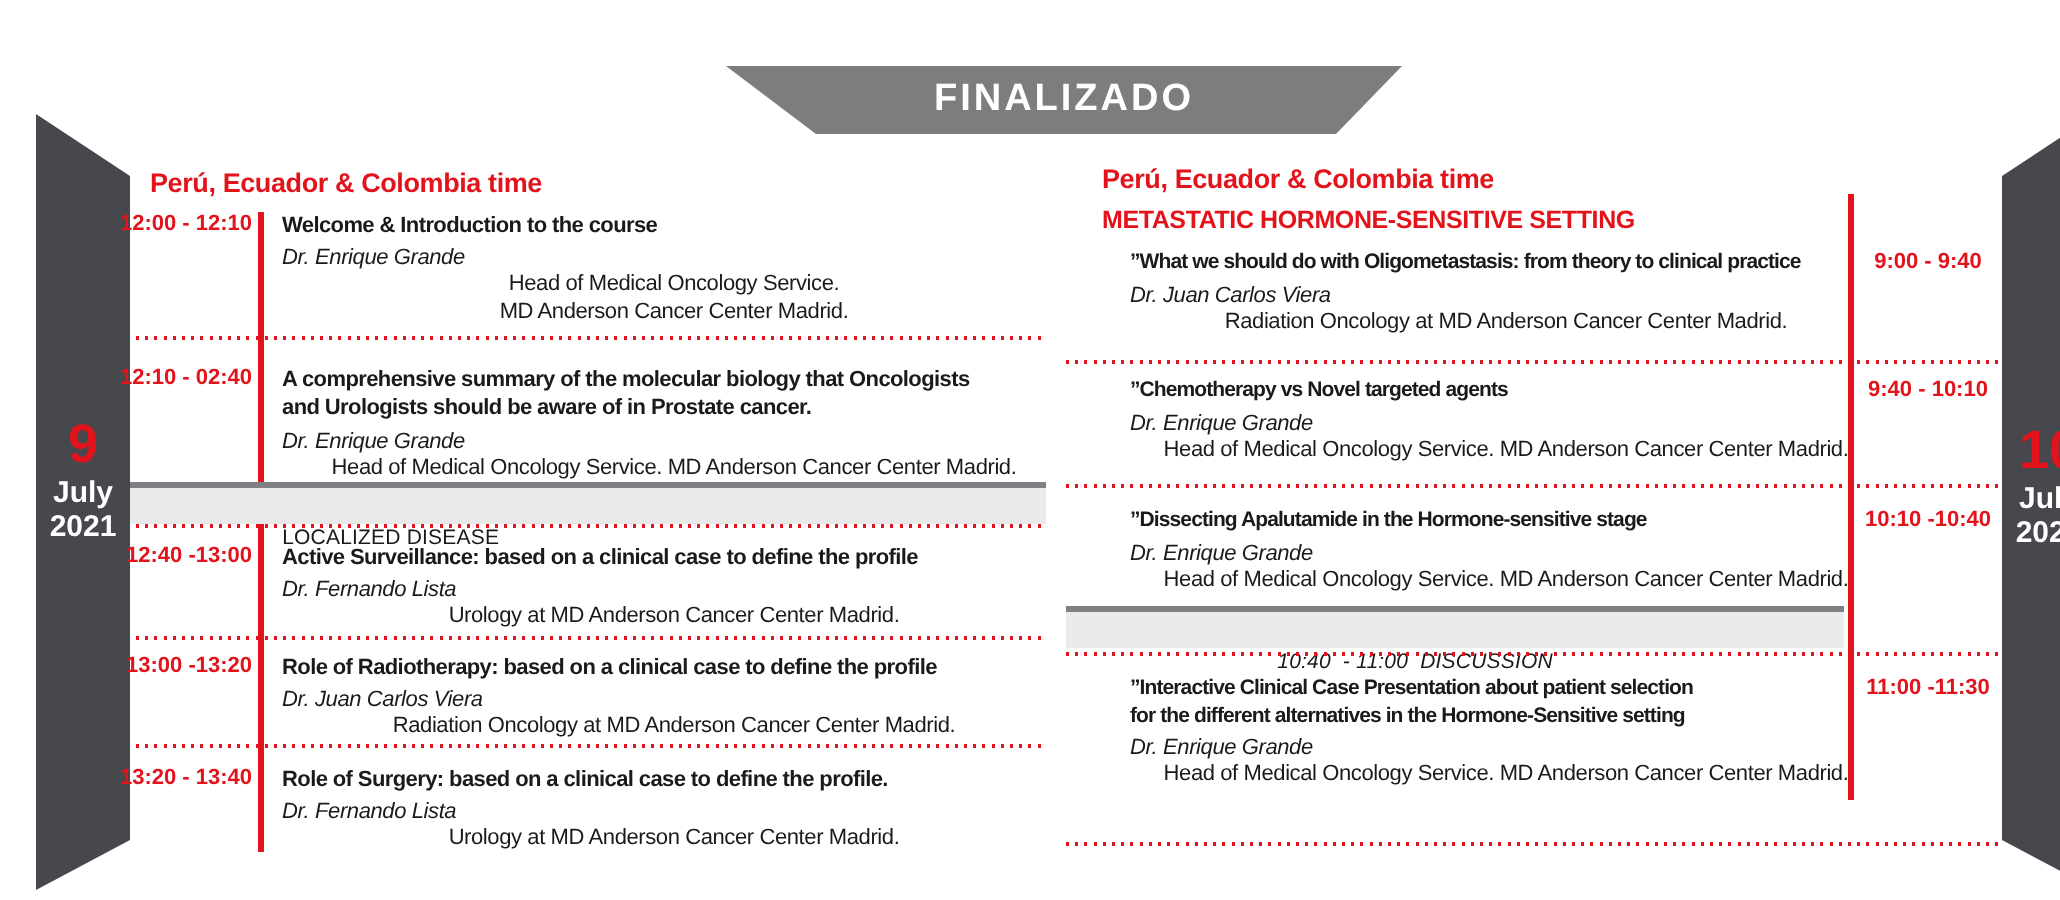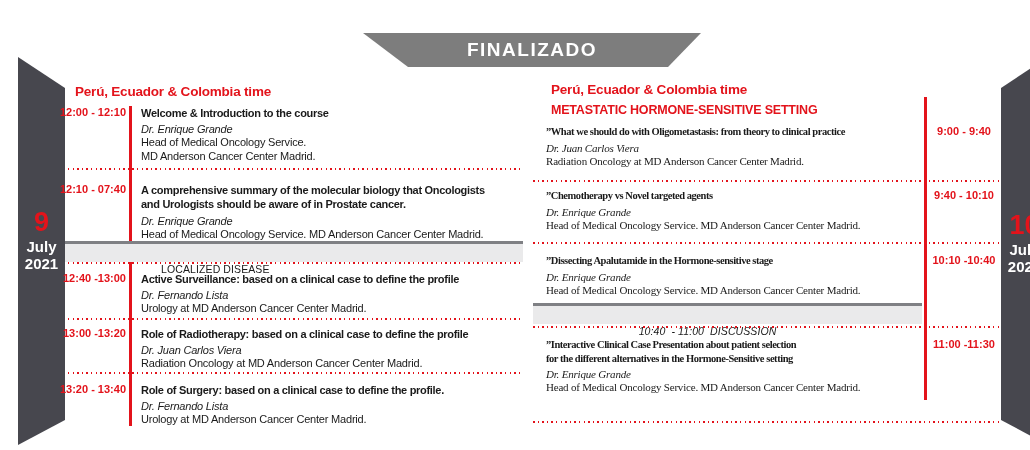--- a/index.html
+++ b/index.html
@@ -42,32 +42,32 @@
     position:absolute; height:2px;
     background:repeating-linear-gradient(90deg,#e3131b 0 1.5px,transparent 1.5px 4.6px);
   }
   
   .sess { position:absolute; left:0; width:1030px; height:0; }
   .time { position:absolute; color:#e3131b; font-weight:bold; font-size:11px; white-space:pre; }
   .sess-l .time { left:40px; width:68px; text-align:right; }
   .sess-r .time { left:910px; width:72px; text-align:center; }
   .content { position:absolute; }
   .sess-l .content { left:123px; width:392px; }
-  .sess-r .content { left:528px; width:376px;font-family:Liberation Serif, serif; }
+  .sess-r .content { left:547px; width:376px; }
   .title { color:#1a1a1a; font-weight:bold; font-size:11px; line-height:1.3; letter-spacing:-0.3px; white-space:pre; margin-bottom:3px; }
   .sess-r .title { font-size:10.5px; letter-spacing:-0.45px; }
   .speaker { color:#1a1a1a; font-style:italic; font-size:11px; line-height:1.2; letter-spacing:-0.2px; white-space:pre; }
-  .role { color:#1a1a1a; font-size:11px; line-height:1.2; letter-spacing:-0.2px; white-space:pre; }
+  .role { color:#1a1a1a; font-size:11px; line-height:1.2; letter-spacing:-0.2px; white-space:pre;text-align:center; }
   
   .gray-bar {
     position:absolute; height:21px; background:#eaeaeb;
     border-top:3px solid #7f8084; color:#1a1a1a; font-size:10.5px;
     line-height:17px; letter-spacing:0.1px; white-space:pre;
   }
-  .bar-left { left:47px; width:458px; padding-left:84px; text-align:left; }
+  .bar-left { left:47px; width:458px; padding-left:64px; text-align:left; }
   .bar-right { left:515px; width:389px; padding-right:52px; text-align:center;font-style:italic; }
 </style>
 </head>
 <body>
 
 <div class="page">
 
   <div class="banner">
     <span>FINALIZADO</span>
   </div>
@@ -97,21 +97,21 @@
     <div class="content">
       <div class="title">Welcome &amp; Introduction to the course</div>
       <div class="speaker">Dr. Enrique Grande</div>
       <div class="role">Head of Medical Oncology Service.
 MD Anderson Cancer Center Madrid.</div>
     </div>
   </div>
   <div class="dot-line" style="left:50px; top:168px; width:455px;"></div>
 
   <div class="sess sess-l" style="top:183px;">
-    <div class="time">12:10 - 07:40</div>
+    <div class="time">12:10 - 02:40</div>
     <div class="content">
       <div class="title">A comprehensive summary of the molecular biology that Oncologists
 and Urologists should be aware of in Prostate cancer.</div>
       <div class="speaker">Dr. Enrique Grande</div>
       <div class="role">Head of Medical Oncology Service. MD Anderson Cancer Center Madrid.</div>
     </div>
   </div>
 
   <div class="gray-bar bar-left" style="top:241px;">
     <span>LOCALIZED DISEASE</span>

